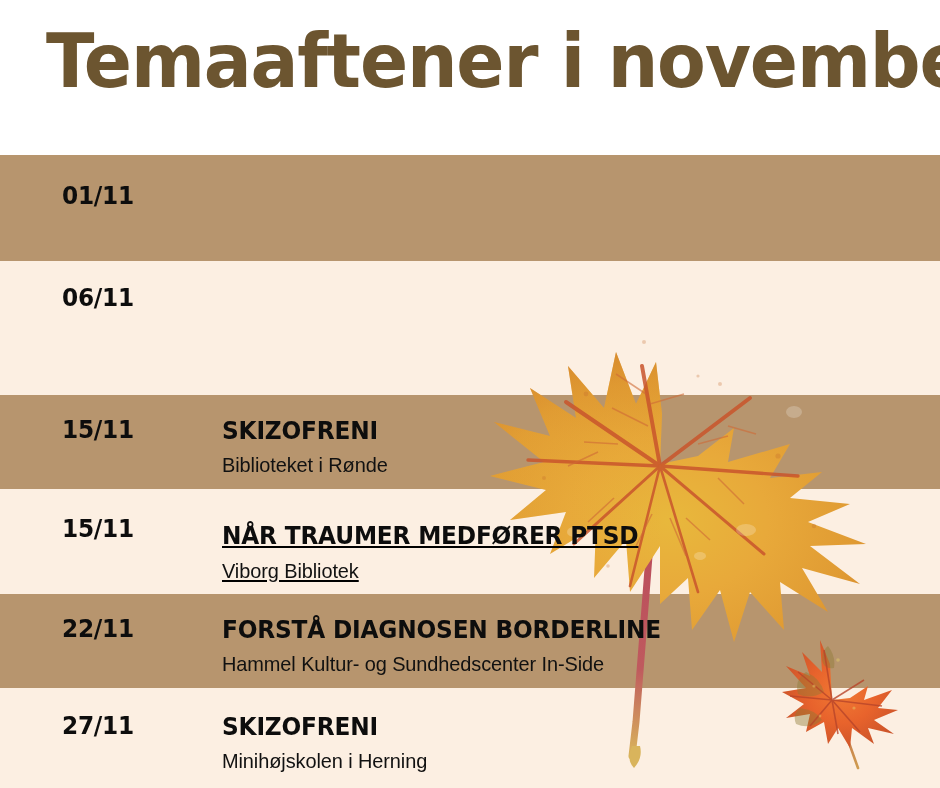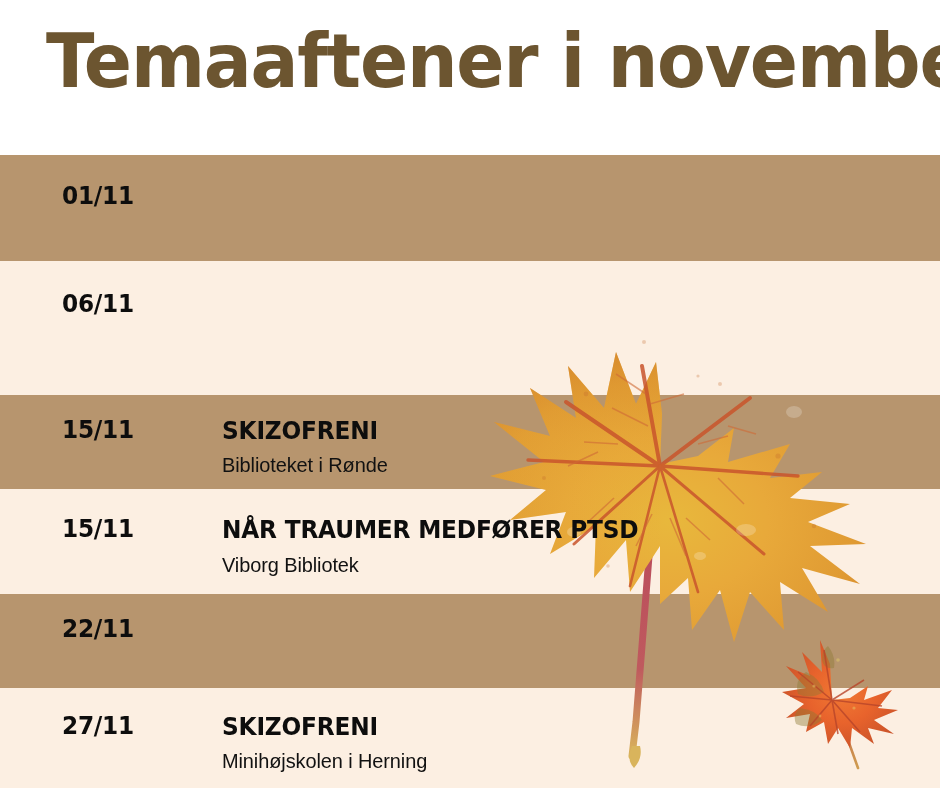--- a/index.html
+++ b/index.html
@@ -274,39 +274,43 @@
   </div>
 
   <div class="header">
     <div class="poster-title">Temaaftener i november</div>
   </div>
 
   <div class="rows">
       <div class="row" style="top: 155px; height: 106px;">
         <div class="row-date" style="top: 25.5px;">01/11</div>
       </div>
-      <div class="row" style="top: 267px; height: 152px;">
+      <div class="row" style="top: 261px; height: 152px;">
         <div class="row-date" style="top: 21.5px;">06/11</div>
       </div>
       <div class="row" style="top: 395px; height: 94px;">
         <div class="row-date" style="top: 19.5px;">15/11</div>
         <div class="row-body" style="top: 17.5px;">
           <div class="row-title">SKIZOFRENI</div>
           <div class="row-venue">Biblioteket i Rønde</div>
         </div>
       </div>
       <div class="row" style="top: 489px; height: 105px;">
         <div class="row-date" style="top: 25px;">15/11</div>
-        <div class="row-body" style="top: 23px;">
+        <div class="row-body" style="top: 29px; text-decoration: underline;">
           <div class="row-title">NÅR TRAUMER MEDFØRER PTSD</div>
           <div class="row-venue">Viborg Bibliotek</div>
         </div>
       </div>
       <div class="row" style="top: 594px; height: 122px;">
         <div class="row-date" style="top: 19.5px;">22/11</div>
+        <div class="row-body" style="top: 17.5px;">
+          <div class="row-title">FORSTÅ DIAGNOSEN BORDERLINE</div>
+          <div class="row-venue">Hammel Kultur- og Sundhedscenter In-Side</div>
+        </div>
       </div>
       <div class="row" style="top: 688px; height: 92px;">
         <div class="row-date" style="top: 22.5px;">27/11</div>
         <div class="row-body" style="top: 20.5px;">
           <div class="row-title">SKIZOFRENI</div>
           <div class="row-venue">Minihøjskolen i Herning</div>
         </div>
       </div>
     </div>
 

